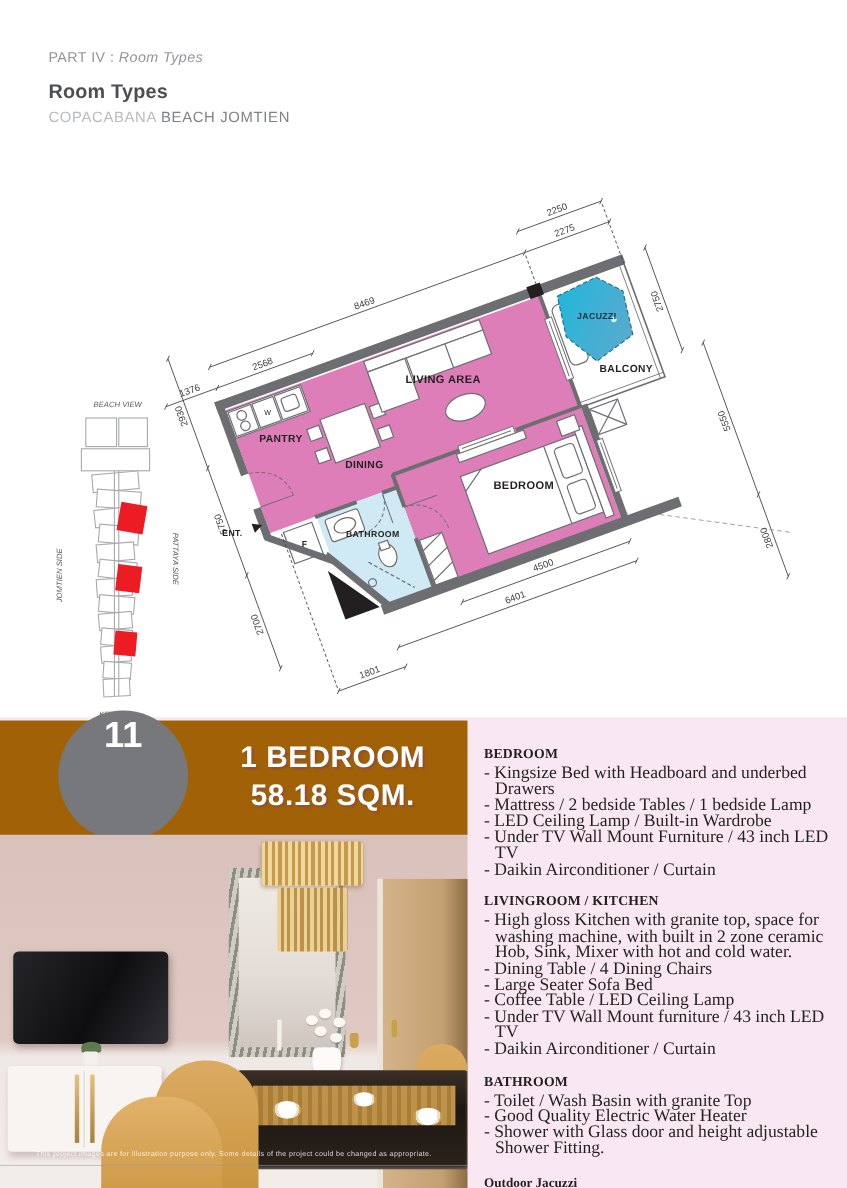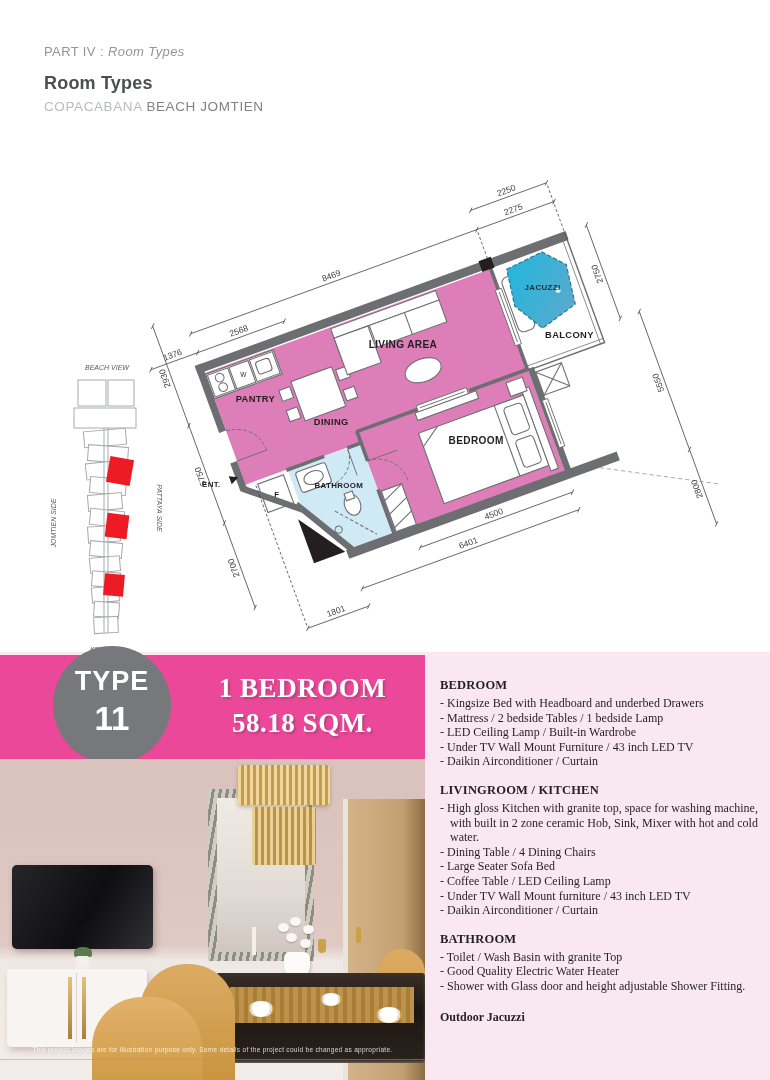--- a/index.html
+++ b/index.html
@@ -11,21 +11,21 @@
   .part-line i{font-style:italic;}
   .page-title{font-size:18px;font-weight:bold;color:#4d4e50;margin-top:14px;letter-spacing:.2px;}
   .brand-line{font-size:13.5px;margin-top:5px;letter-spacing:.6px;}
   .brand-light{color:#b9bbbe;}
   .brand-dark{color:#808285;}
   
   .plansvg{position:absolute;left:0;top:88px;}
   .keysvg{position:absolute;left:42px;top:358px;}
   
   .bottom{position:absolute;left:0;top:652px;width:770px;height:428px;background:#f9e8f1;}
-  .type-band{position:absolute;left:0;top:3px;width:425px;height:104px;background:#ec4899;font-family:Liberation Serif, serif;}
+  .type-band{position:absolute;left:0;top:3px;width:425px;height:104px;background:#a16207;}
   .type-circle{position:absolute;left:53px;top:-6px;width:118px;height:118px;border-radius:50%;
                background:#77787b;color:#fff;text-align:center;}
   .type-circle .t1{display:block;font-size:27px;font-weight:bold;letter-spacing:1px;margin-top:20px;}
   .type-circle .t2{display:block;font-size:33px;font-weight:bold;line-height:44px;}
   .type-title{position:absolute;left:195px;top:16px;width:215px;text-align:center;color:#fff;
               font-weight:bold;font-size:27px;line-height:35px;letter-spacing:.5px;
               text-shadow:2px 2px 2px rgba(120,60,95,.45);}
   
   .photo{position:absolute;left:0;top:107px;width:425px;height:321px;overflow:hidden;
          background:linear-gradient(180deg,#d9c2bc 0%,#e0c9c3 58%,#efe9e5 63%,#f2ede9 100%);}
@@ -62,21 +62,21 @@
          background:linear-gradient(180deg,#3a2f27 0%,#1d1713 40%,#2b221b 100%);box-shadow:0 -2px 3px rgba(255,255,255,.25) inset;}
   .runner{left:14px;top:14px;width:184px;height:36px;background:repeating-linear-gradient(90deg,#cf9f50 0 5px,#b78838 5px 9px);opacity:.9;}
   .plate{background:radial-gradient(circle at 50% 45%,#ffffff 0 55%,#e8ddcd 56% 70%,#caa24c 71% 100%);border-radius:50%;}
   .p1{left:32px;top:28px;width:26px;height:16px;} .p2{left:104px;top:20px;width:22px;height:13px;} .p3{left:160px;top:34px;width:26px;height:16px;}
   .floorvein{left:0;top:300px;width:425px;height:1px;background:rgba(160,150,145,.5);}
   .disclaimer{left:5%;top:287px;width:90%;font-size:6.5px;color:rgba(255,255,255,.8);text-align:center;letter-spacing:.3px;}
   
   .specs{position:absolute;left:440px;top:26px;width:318px;font-family:"Liberation Serif",serif;color:#231f20;}
   .spec-h{font-size:12.5px;font-weight:bold;letter-spacing:.2px;margin:14px 0 3px 0;}
   .spec-h:first-child{margin-top:0;}
-  .spec-i{font-size:12px;line-height:14.6px;padding-left:10px;text-indent:-10px;}
+  .spec-i{font-size:16px;line-height:14.6px;padding-left:10px;text-indent:-10px;}
   .spec-f{font-size:12px;font-weight:bold;margin-top:16px;}
   
   text{font-family:"Liberation Sans",sans-serif;}
 </style>
 </head>
 <body>
 
 <div class="page">
 
   <div class="hdr">
@@ -296,21 +296,20 @@
   </svg>
 
   <div class="bottom">
     <div class="type-band">
       <div class="type-title">
         <div>1 BEDROOM</div>
         <div>58.18 SQM.</div>
       </div>
     </div>
     <div class="type-circle">
-      <span class="t1">TYPE</span>
       <span class="t2">11</span>
     </div>
 
     <div class="photo">
       <div class="mirror">
           <div class="mirror-in"></div>
         </div>
       <div class="chand1"></div>
       <div class="chand2"></div>
       <div class="tv"></div>

